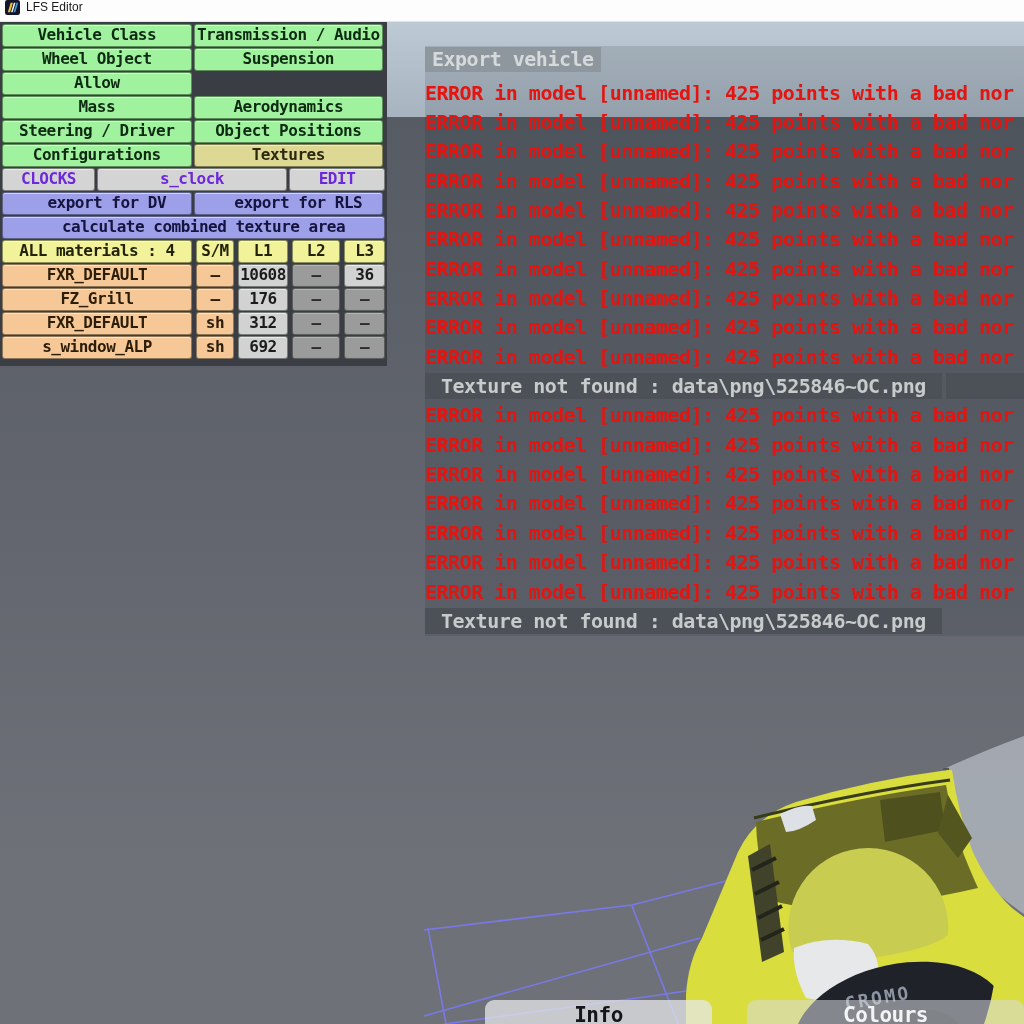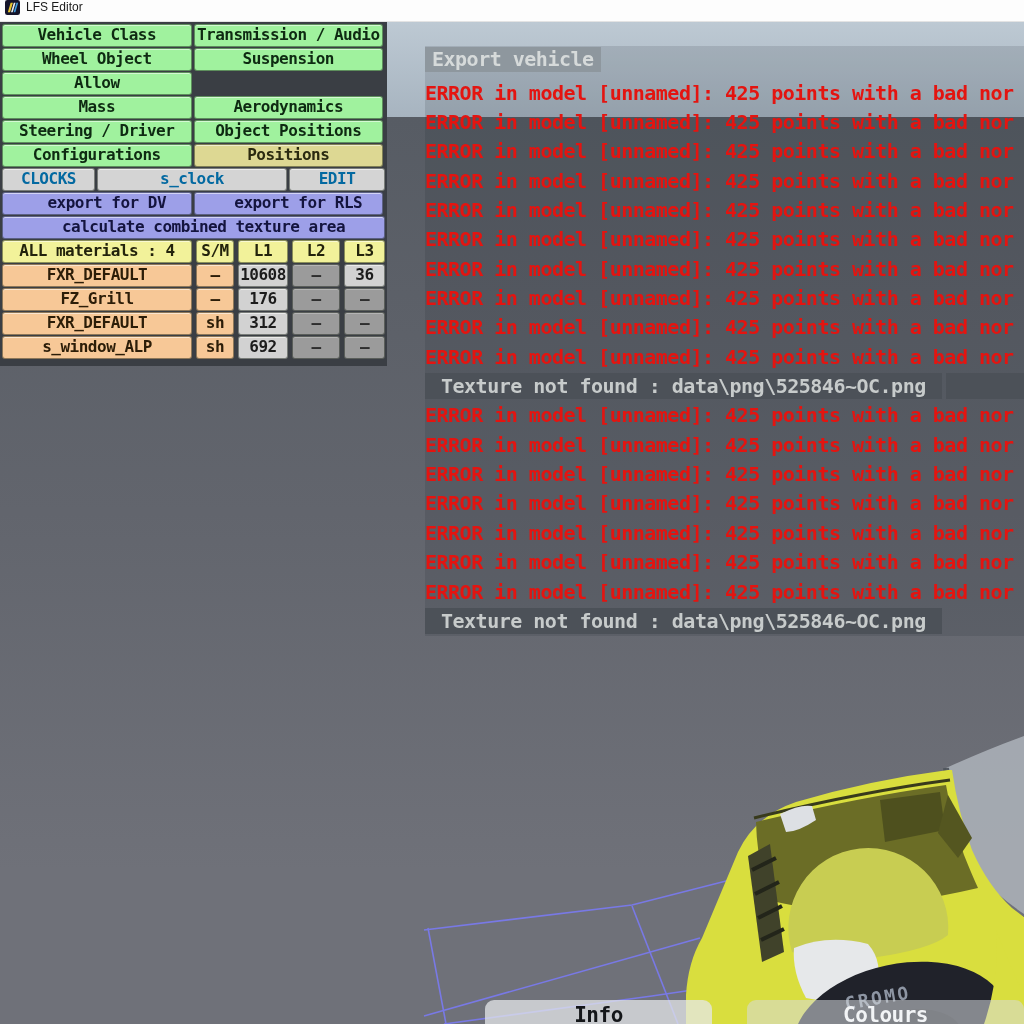--- a/index.html
+++ b/index.html
@@ -65,21 +65,21 @@
   .trow{display:flex;gap:4px;margin-bottom:1px;border-radius:7px;}
   .btn{
     height:23px;line-height:21px;text-align:center;
     font:bold 16px var(--ui-font);letter-spacing:-0.5px;
     border:1px solid rgba(10,20,10,0.45);border-radius:3px;
     box-shadow:inset 0 1px 0 rgba(255,255,255,0.55);
     overflow:hidden;white-space:nowrap;cursor:default;
   }
   .btn.green{background:var(--button-green);color:#0e2a12;}
   .btn.tan{background:var(--button-active-tan);color:#2b2a10;}
-  .btn.gray{background:var(--button-gray);color:#0369a1;}
+  .btn.gray{background:var(--button-gray);color:#6d28d9;}
   .btn.purple{background:var(--button-purple);color:#14143e;padding-left:20px;}
   .btn.yellow{background:var(--header-yellow);color:#23230c;}
   .btn.peach{background:var(--cell-peach);color:#2c1d08;}
   .btn.lightcell{background:#d2d2d2;color:#1c1c1c;}
   .btn.darkcell{background:#9b9b9b;color:#2e2e2e;box-shadow:inset 0 1px 0 rgba(255,255,255,0.25);}
   .w-half{flex:0 0 189.5px;}
   .w-clocks1{flex:0 0 93px;}
   .w-clocks2{flex:0 0 190px;}
   .w-clocks3{flex:0 0 96px;}
   .w-full{flex:1 1 auto;}
@@ -197,21 +197,21 @@
       <div class="prow">
         <div class="btn w-half green">Mass</div>
         <div class="btn w-half green">Aerodynamics</div>
       </div>
       <div class="prow">
         <div class="btn w-half green">Steering / Driver</div>
         <div class="btn w-half green">Object Positions</div>
       </div>
       <div class="prow">
         <div class="btn w-half green">Configurations</div>
-        <div class="btn w-half tan">Positions</div>
+        <div class="btn w-half tan">Textures</div>
       </div>
     </div>
 
   <div class="prow">
     <div class="btn gray w-clocks1">CLOCKS</div>
     <div class="btn gray w-clocks2">s_clock</div>
     <div class="btn gray w-clocks3">EDIT</div>
   </div>
 
   <div class="prow">

